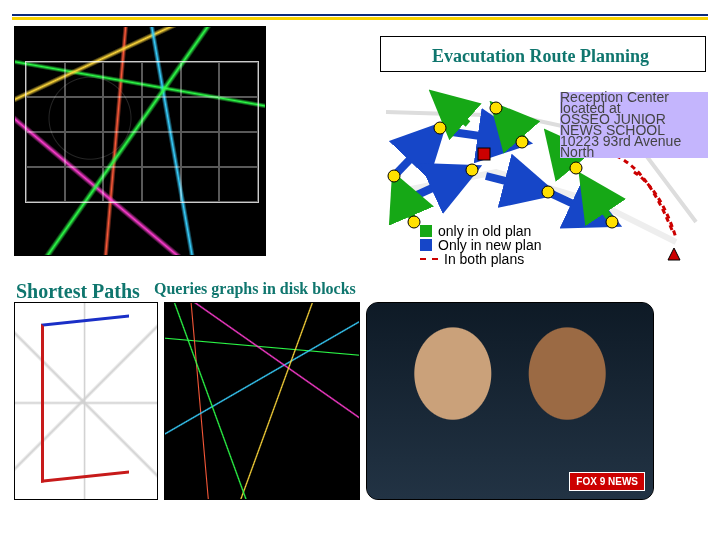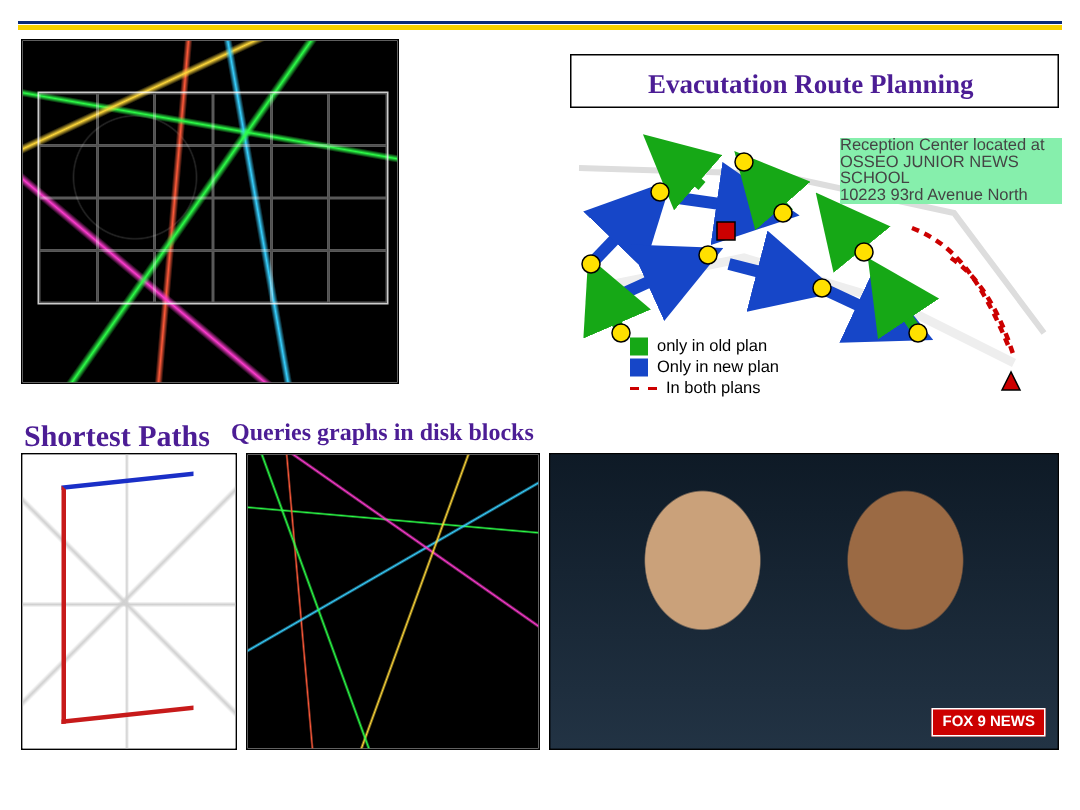--- a/index.html
+++ b/index.html
@@ -63,40 +63,40 @@
     position:absolute; left:10px; top:34px; width:232px; height:140px;
     border:1px solid rgba(255,255,255,.8);
     display:grid; grid-template-columns:repeat(6,1fr); grid-template-rows:repeat(4,1fr);
   }
   .range-grid div { border:1px solid rgba(255,255,255,.35); }
 
   .label {
     position: absolute;
     font-family: "Times New Roman", serif;
     font-weight: bold;
-    color: #4c1d95;
+    color: #0f766e;
     white-space: pre;
   }
   .lbl-range { left: 274px; top: 136px; font-size: 16px; line-height: 18px; }
   .lbl-evac  { left: 432px; top: 20px;  font-size: 18px; }
   .lbl-short { left: 16px;  top: 254px; font-size: 20px; }
   .lbl-store { left: 154px; top: 254px; font-size: 16px; }
 
   
   .p-evac {
     left: 380px; top: 10px; width: 326px; height: 36px;
     border: 1px solid #000; background:#fff;
   }
   .evac-map {
     position:absolute; left:376px; top:46px; width:334px; height:200px;
     border: none;
   }
   .evac-map svg { width:100%; height:100%; }
   .legend {
-    position:absolute; left:420px; top:198px; font-size:11px;
+    position:absolute; left:420px; top:198px; font-size:14px;
     font-family: Arial, sans-serif; line-height:14px;
   }
   .legend .row { display:flex; align-items:center; gap:6px; }
   .sw { width:12px; height:12px; display:inline-block; }
   .sw-green { background:#16a816; }
   .sw-blue  { background:#1646c8; }
   .sw-red   { width:18px; height:0; border-top:2px dashed #cc0000; }
 
   
   .p-short {
@@ -128,41 +128,41 @@
       linear-gradient(70deg, transparent 30%, #2cff48 30.5%, transparent 31%),
       linear-gradient(110deg, transparent 55%, #ffd83a 55.5%, transparent 56%),
       linear-gradient(35deg, transparent 65%, #ff3cd0 65.5%, transparent 66%),
       linear-gradient(150deg, transparent 42%, #38d0ff 42.5%, transparent 43%),
       linear-gradient(85deg, transparent 20%, #ff5a3a 20.5%, transparent 21%),
       linear-gradient(5deg, transparent 75%, #2cff48 75.5%, transparent 76%),
       #000;
   }
 
   .p-news {
-    left: 366px; top: 276px; width: 340px; height: 198px; background:#1a2a3a;
-    display:flex; align-items:flex-end; justify-content:center;
+    left: 366px; top: 276px; width: 288px; height: 198px; background:#1a2a3a;
+    display:flex; align-items:flex-end; justify-content:center;border-radius:12px;
   }
   .anchors {
     width:100%; height:100%;
     background:
       radial-gradient(ellipse 40px 48px at 30% 36%, #caa17a 0 38px, transparent 39px),
       radial-gradient(ellipse 40px 48px at 70% 36%, #9b6a44 0 38px, transparent 39px),
       linear-gradient(#0e1a26,#223344);
     position:relative;
   }
   .news-logo {
     position:absolute; right:8px; bottom:8px;
     background:#cc0000; color:#fff; font-family:Arial,sans-serif;
     font-weight:bold; font-size:10px; padding:3px 6px; border:1px solid #fff;
   }
 
   .recp-box {
     position:absolute; left:560px; top:66px; width:148px;
-    font-family: Arial, sans-serif; font-size:11px; color:#444;
-    line-height:11px; background:#86efac;
+    font-family: Arial, sans-serif; font-size:14px; color:#444;
+    line-height:11px; background:#c4b5fd;
   }
 </style>
 </head>
 <body>
 
 <div class="title-area">
   <div class="underline-stack"></div>
 </div>
 
 <div class="content">

